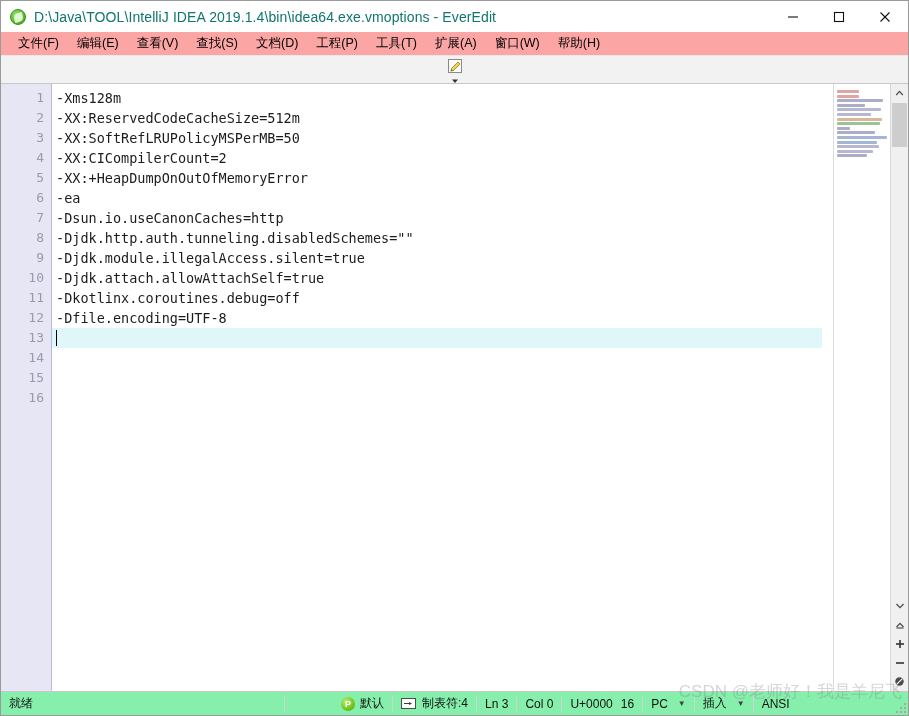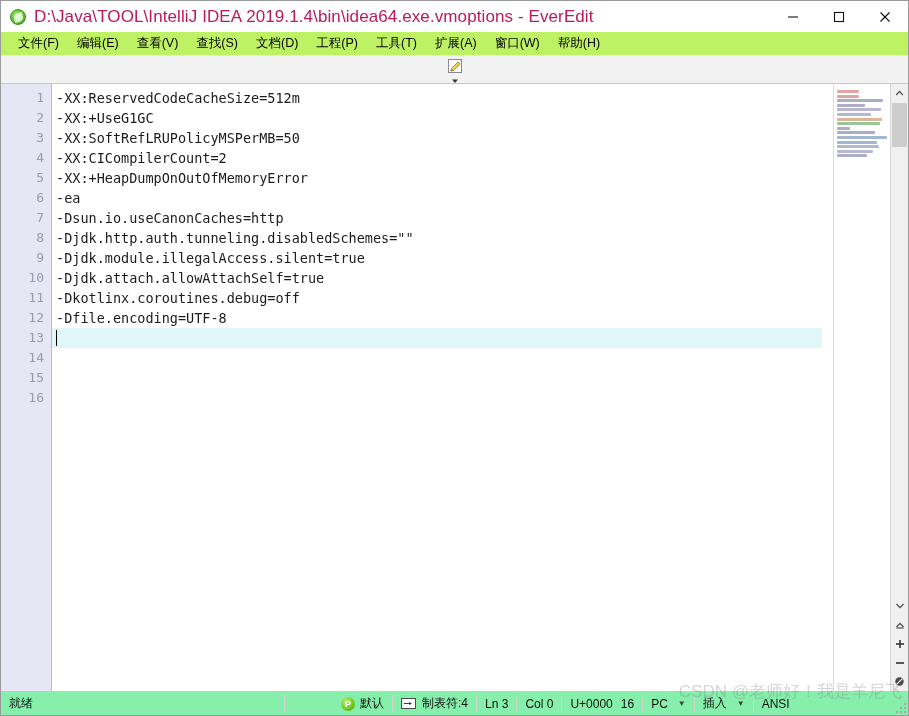--- a/index.html
+++ b/index.html
@@ -36,35 +36,35 @@
   .app-icon::after {
     content: "";
     position: absolute; left: 3px; top: 3px;
     width: 9px; height: 9px;
     background: #eafbe0;
     border-radius: 50% 0 50% 0;
     transform: rotate(-15deg);
     opacity: .92;
   }
   .title-text {
-    font-size: 17px; color: #be185d;
+    font-size: 14px; color: #0f766e;
     white-space: nowrap; letter-spacing: .1px;
   }
   .win-controls { margin-left: auto; display: flex; height: 31px; }
   .win-btn {
     width: 46px; height: 31px;
     display: flex; align-items: center; justify-content: center;
     color: #101010;
   }
   .win-btn svg { display: block; }
 
   
   .menubar {
     height: 24px; min-height: 24px;
-    background: #bef264;
+    background: #fca5a5;
     display: flex; align-items: center;
     padding-left: 8px;
     border-bottom: 1px solid #e8e8e8;
   }
   .menu-item {
     font-size: 12.5px; color: #000;
     padding: 3px 9px 4px 9px;
     white-space: nowrap;
     line-height: 1;
   }
@@ -573,22 +573,22 @@
         <div class="ln">10</div>
         <div class="ln">11</div>
         <div class="ln">12</div>
         <div class="ln">13</div>
         <div class="ln">14</div>
         <div class="ln">15</div>
         <div class="ln">16</div>
       </div>
 
       <div class="code">
+        <div class="row">-Xms128m</div>
         <div class="row">-XX:ReservedCodeCacheSize=512m</div>
-        <div class="row">-XX:+UseG1GC</div>
         <div class="row">-XX:SoftRefLRUPolicyMSPerMB=50</div>
         <div class="row">-XX:CICompilerCount=2</div>
         <div class="row">-XX:+HeapDumpOnOutOfMemoryError</div>
         <div class="row">-ea</div>
         <div class="row">-Dsun.io.useCanonCaches=http</div>
         <div class="row">-Djdk.http.auth.tunneling.disabledSchemes=""</div>
         <div class="row">-Djdk.module.illegalAccess.silent=true</div>
         <div class="row">-Djdk.attach.allowAttachSelf=true</div>
         <div class="row">-Dkotlinx.coroutines.debug=off</div>
         <div class="row">-Dfile.encoding=UTF-8</div>

